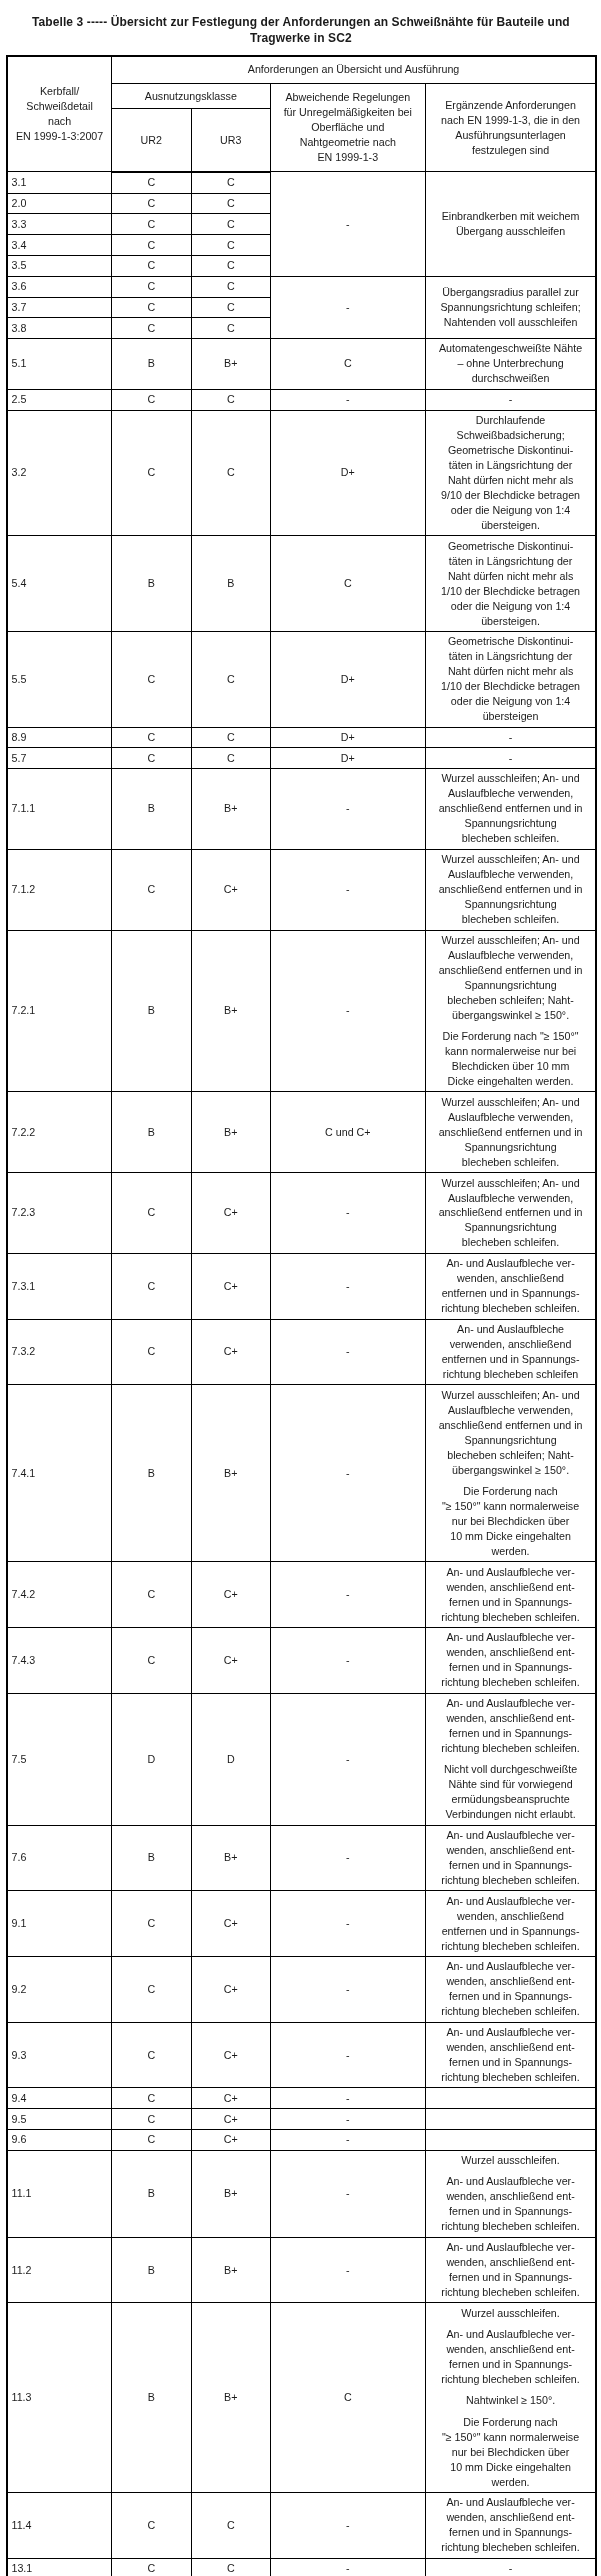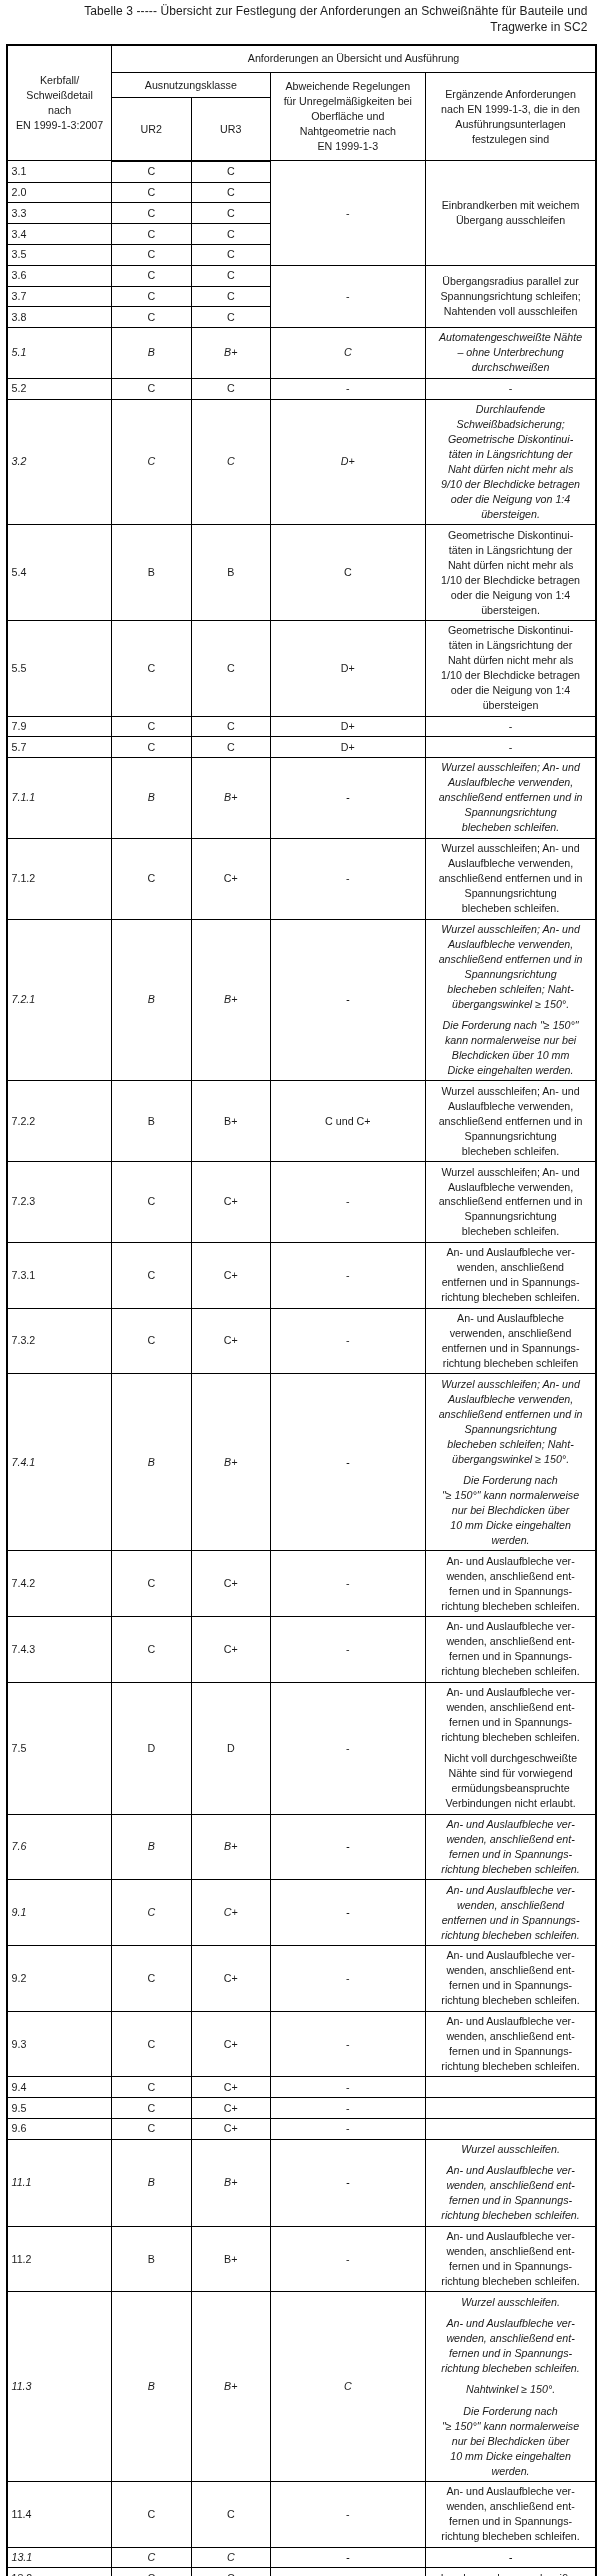--- a/index.html
+++ b/index.html
@@ -10,25 +10,25 @@
     color: #1b1b1b;
   }
   .page {
     width: 601px;
     box-sizing: border-box;
     padding: 3.2px 5.5px 4.7px 6.3px;
     background: #ffffff;
   }
   .doc-title {
     font-size: 12px;
-    font-weight: normal;
-    text-align: right;
+    font-weight: bold;
+    text-align: center;
     line-height: 1.35;
     white-space: pre-line;
-    margin: 0 8px 8px 8px;
+    margin: 11px 8px 8px 8px;
     letter-spacing: 0.1px;
   }
   table.req-table {
     border-collapse: collapse;
     table-layout: fixed;
     width: 589px;
     background: #ffffff;
   }
   table.req-table col.c1 { width: 104px; }
   table.req-table col.c2 { width: 80px; }
@@ -56,21 +56,21 @@
 
   .th-quality { height: 22px; }
   .th-ausnutzung { height: 19px; }
   .th-ur { height: 57px; }
 
   td.c-id  { text-align: left; }
   td.c-ur  { text-align: center; }
   td.c-abw { text-align: center; }
   td.c-erg { text-align: center; padding-left: 4.7px; padding-right: 2.4px; }
 
-  tr.group-start td { border-top: 1.6px solid #000; font-style: italic; }
+  tr.group-start td { border-top: 1.6px solid #000; }
 
   p.par {
     margin: 0;
     white-space: pre-line;
   }
   p.par + p.par { margin-top: 6.3px; }
 </style>
 </head>
 <body>
 
@@ -169,21 +169,21 @@
           <td class="c-ur">B</td>
           <td class="c-ur">B+</td>
           <td class="c-abw">C</td>
           <td class="c-erg">
             <p class="par">Automatengeschweißte Nähte
 – ohne Unterbrechung
 durchschweißen</p>
           </td>
         </tr>
         <tr>
-          <td class="c-id">5.2</td>
+          <td class="c-id">2.5</td>
           <td class="c-ur">C</td>
           <td class="c-ur">C</td>
           <td class="c-abw">-</td>
           <td class="c-erg">
             <p class="par">-</p>
           </td>
         </tr>
         <tr class="group-start">
           <td class="c-id">3.2</td>
           <td class="c-ur">C</td>
@@ -222,21 +222,21 @@
           <td class="c-erg">
             <p class="par">Geometrische Diskontinui-
 täten in Längsrichtung der
 Naht dürfen nicht mehr als
 1/10 der Blechdicke betragen
 oder die Neigung von 1:4
 übersteigen</p>
           </td>
         </tr>
         <tr>
-          <td class="c-id">7.9</td>
+          <td class="c-id">8.9</td>
           <td class="c-ur">C</td>
           <td class="c-ur">C</td>
           <td class="c-abw">D+</td>
           <td class="c-erg">
             <p class="par">-</p>
           </td>
         </tr>
         <tr>
           <td class="c-id">5.7</td>
           <td class="c-ur">C</td>

